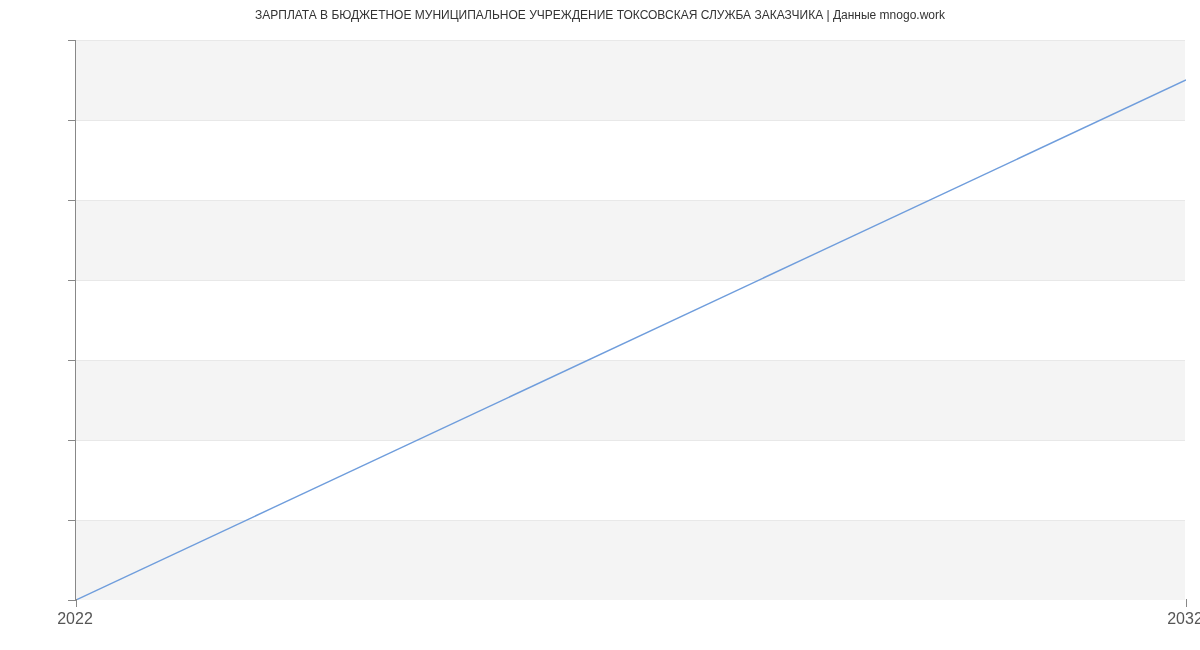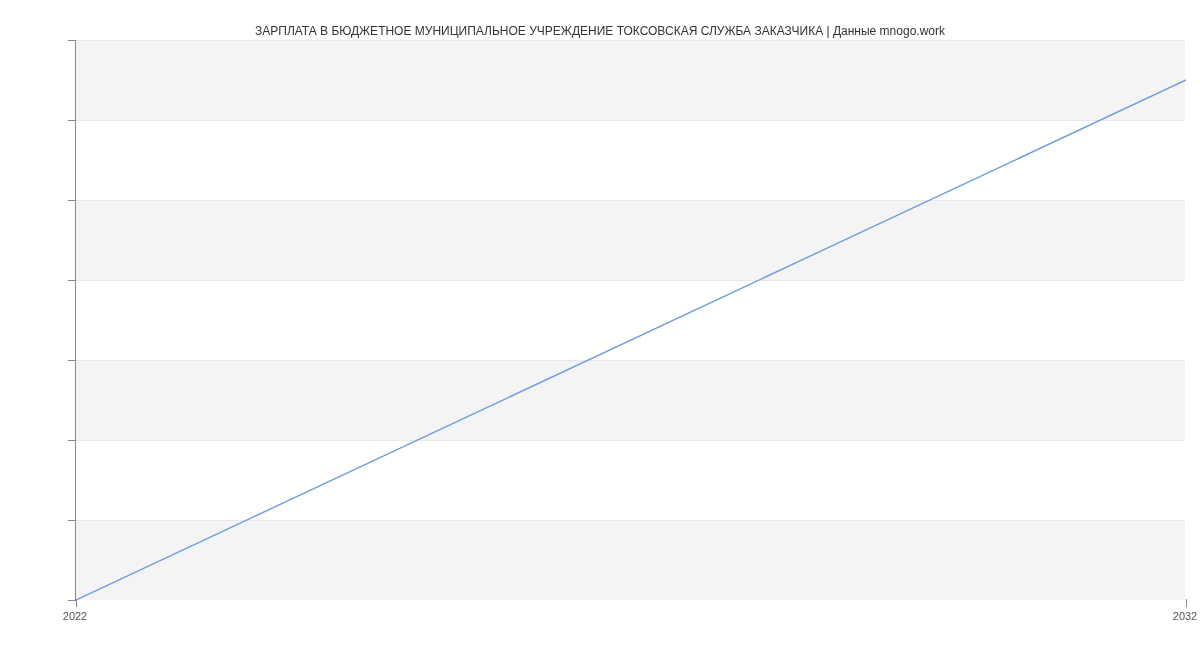--- a/index.html
+++ b/index.html
@@ -7,21 +7,21 @@
       font-family: Verdana, Geneva, sans-serif; 
       background: #fff; 
       width: 1200px; 
       height: 650px; 
       position: relative;
     }
     .chart-title {
       text-align: center;
       font-size: 12px;
       color: #333;
-      padding-top: 24px;
+      padding-top: 8px;
       font-weight: normal;
     }
     .chart-container {
       position: absolute;
       left: 75px;
       top: 40px;
       width: 1110px;
       height: 560px;
     }
     .plot-area {
@@ -56,21 +56,21 @@
     .x-tick {
       position: absolute;
       bottom: -8px;
       width: 1px;
       height: 8px;
       background: #888;
     }
     .x-label {
       position: absolute;
       top: 570px;
-      font-size: 11px;
+      font-size: 16px;
       color: #555;
       transform: translateX(-50%);
     }
     .data-line {
       position: absolute;
       left: 0;
       top: 0;
       width: 1110px;
       height: 560px;
     }

